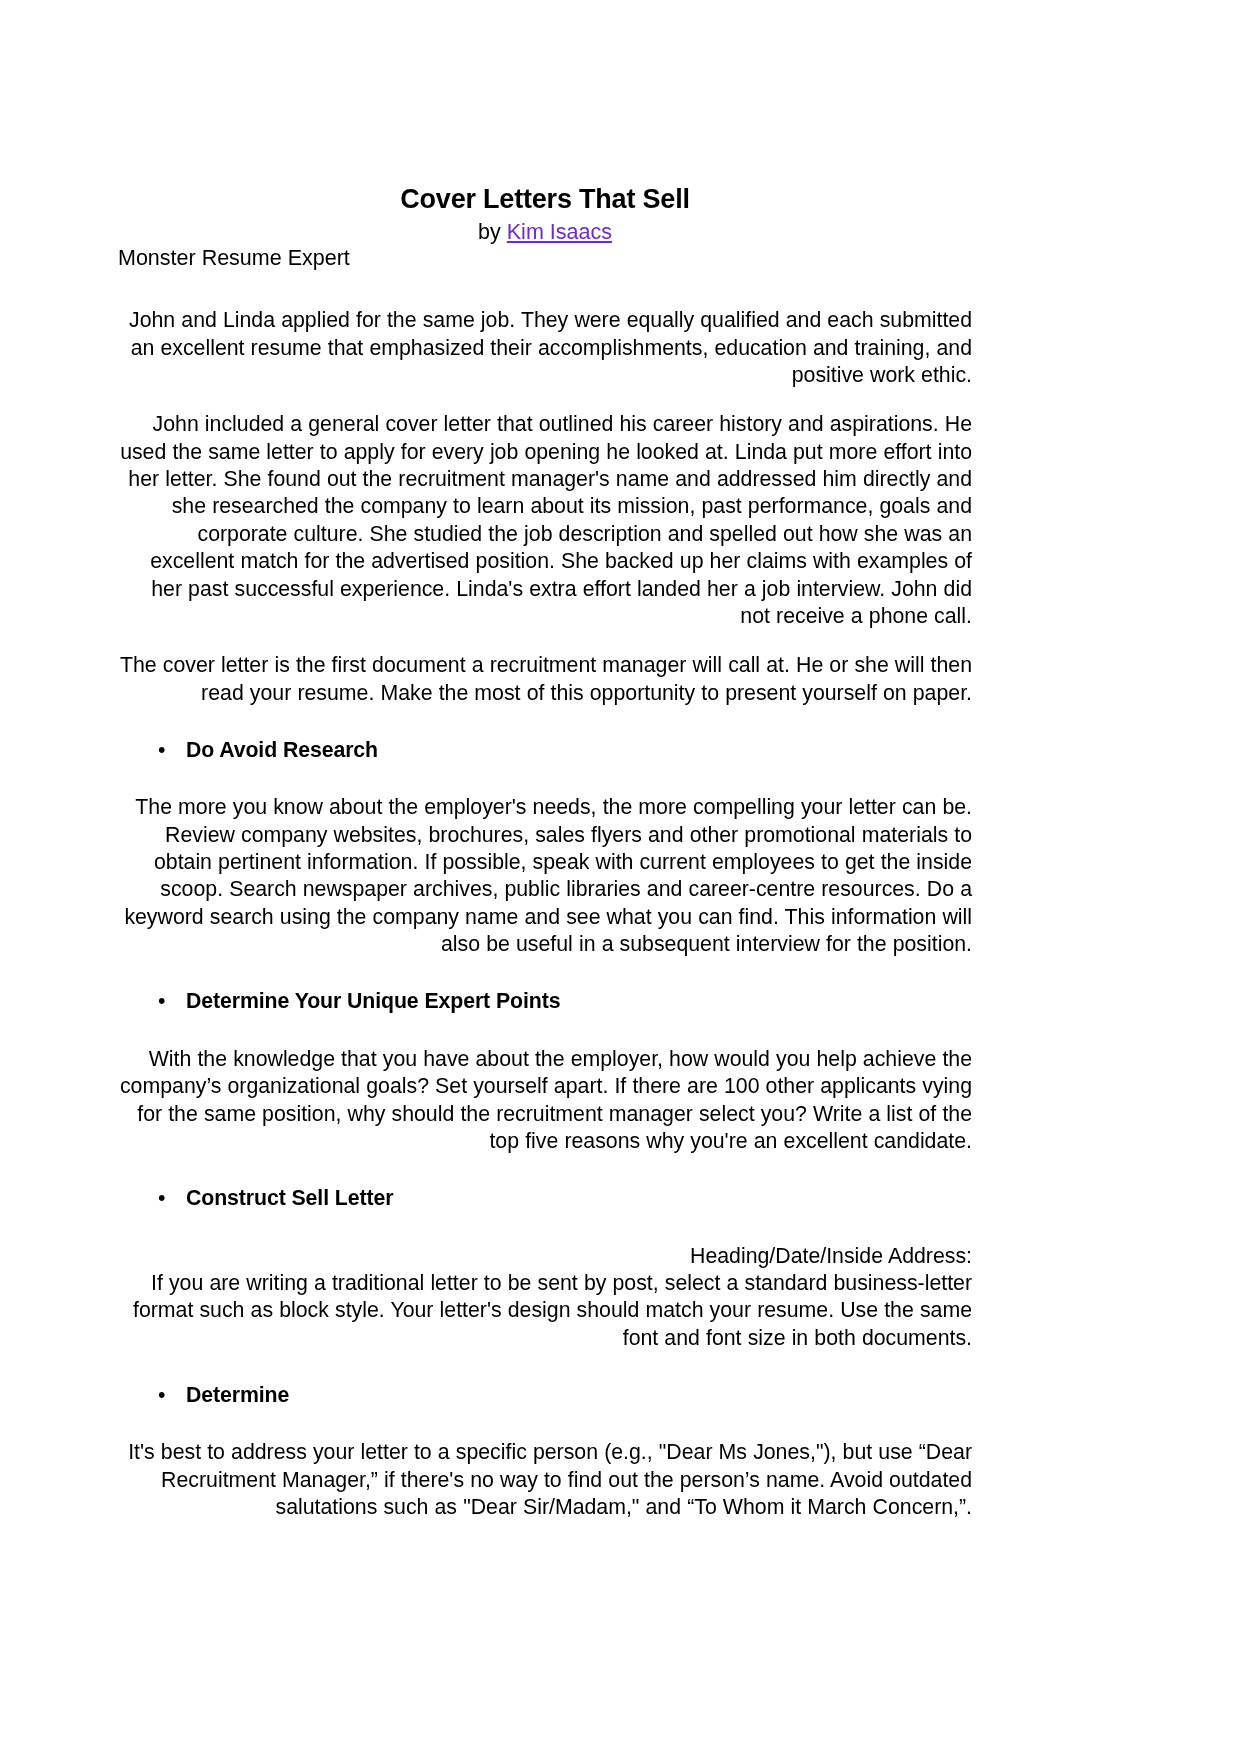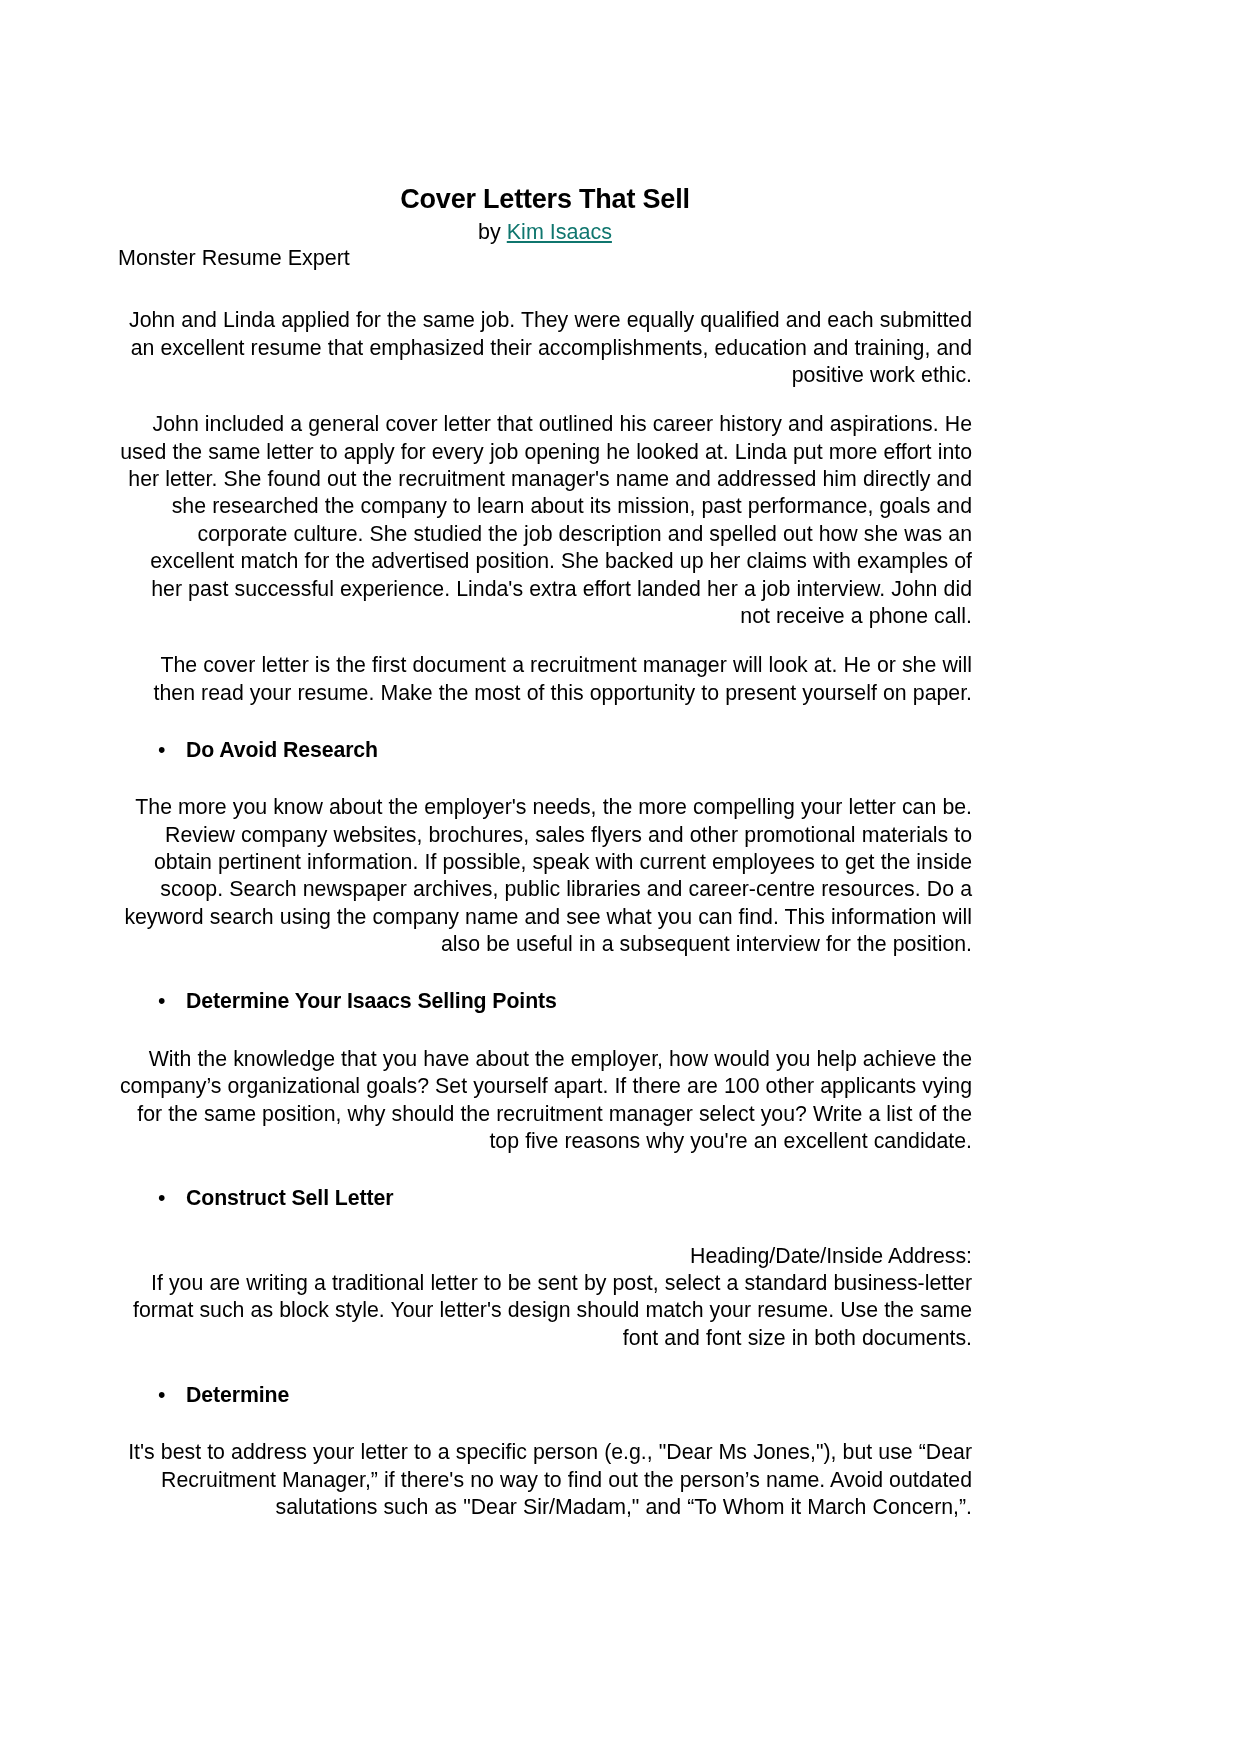--- a/index.html
+++ b/index.html
@@ -37,21 +37,21 @@
     margin: 0;
   }
   .byline {
     font-size: 21.5px;
     text-align: center;
     line-height: 1.22;
     margin: 3px 0 0 0;
   }
   .byline a,
   .author-link {
-    color: #0f766e;
+    color: #6d28d9;
     text-decoration: underline;
     text-underline-offset: 2px;
   }
   .subtitle {
     font-size: 21.5px;
     text-align: left;
     line-height: 1.22;
     margin: 0;
   }
 
@@ -104,38 +104,38 @@
     <div class="spacer-lg"></div>
 
     <p class="para">John and Linda applied for the same job. They were equally qualified and each submitted an excellent resume that emphasized their accomplishments, education and training, and positive work ethic.</p>
 
     <div class="spacer-sm"></div>
 
     <p class="para">John included a general cover letter that outlined his career history and aspirations. He used the same letter to apply for every job opening he looked at. Linda put more effort into her letter. She found out the recruitment manager's name and addressed him directly and she researched the company to learn about its mission, past performance, goals and corporate culture. She studied the job description and spelled out how she was an excellent match for the advertised position. She backed up her claims with examples of her past successful experience. Linda's extra effort landed her a job interview. John did not receive a phone call.</p>
 
     <div class="spacer-sm"></div>
 
-    <p class="para">The cover letter is the first document a recruitment manager will look at. He or she will then read your resume. Make the most of this opportunity to present yourself on paper.</p>
+    <p class="para">The cover letter is the first document a recruitment manager will call at. He or she will then read your resume. Make the most of this opportunity to present yourself on paper.</p>
 
     <div class="spacer-md"></div>
 
     <div class="bullet-row">
       <span class="bullet-dot">•</span>
       <span class="bullet-text">Do Avoid Research</span>
     </div>
 
     <div class="spacer-md"></div>
 
     <p class="para">The more you know about the employer's needs, the more compelling your letter can be. Review company websites, brochures, sales flyers and other promotional materials to obtain pertinent information. If possible, speak with current employees to get the inside scoop. Search newspaper archives, public libraries and career-centre resources. Do a keyword search using the company name and see what you can find. This information will also be useful in a subsequent interview for the position.</p>
 
     <div class="spacer-md"></div>
 
     <div class="bullet-row">
       <span class="bullet-dot">•</span>
-      <span class="bullet-text">Determine Your Isaacs Selling Points</span>
+      <span class="bullet-text">Determine Your Unique Expert Points</span>
     </div>
 
     <div class="spacer-md"></div>
 
     <p class="para">With the knowledge that you have about the employer, how would you help achieve the company’s organizational goals? Set yourself apart. If there are 100 other applicants vying for the same position, why should the recruitment manager select you? Write a list of the top five reasons why you're an excellent candidate.</p>
 
     <div class="spacer-md"></div>
 
     <div class="bullet-row">
       <span class="bullet-dot">•</span>

